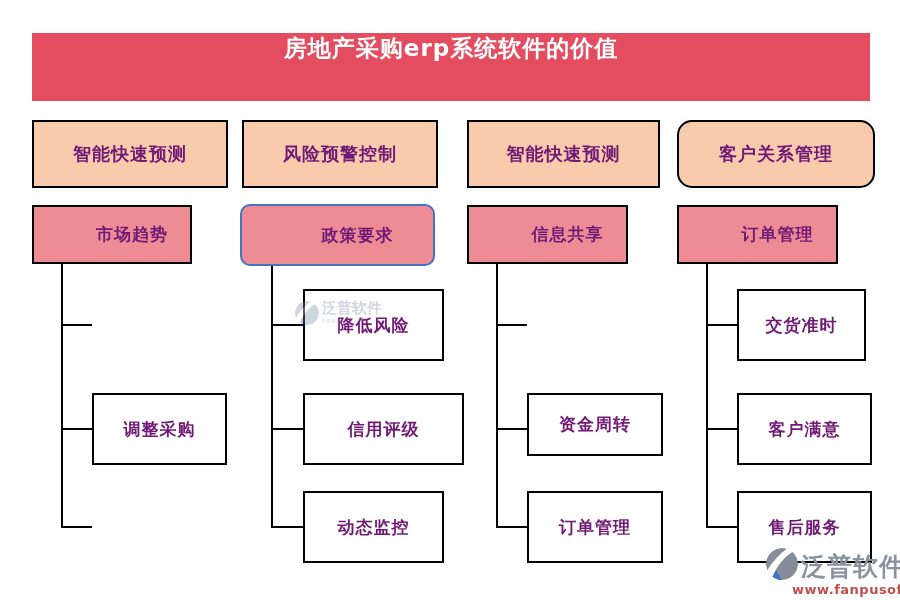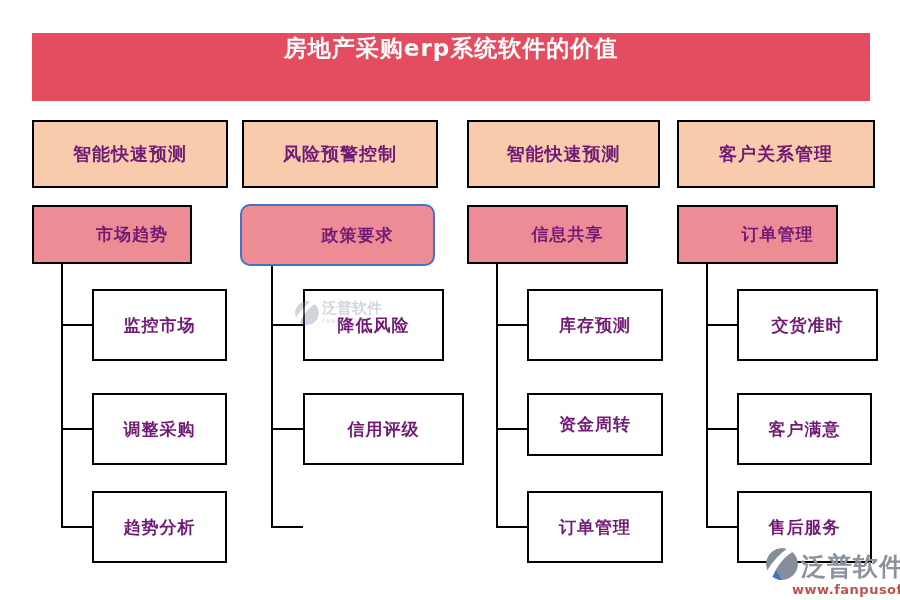--- a/index.html
+++ b/index.html
@@ -40,23 +40,21 @@
   <div class="banner">
     <span>房地产采购erp系统软件的价值</span>
   </div>
 
   <div class="box header" style="left:32px;top:120px;width:196px;height:68px;">智能快速预测</div>
   <div class="box sub" style="left:32px;top:205px;width:160px;height:59px;">市场趋势</div>
   <div class="vline" style="left:61px;top:264px;width:2px;height:263px;"></div>
   <div class="hline" style="left:61px;top:324px;width:31px;height:2px;"></div>
   <div class="hline" style="left:61px;top:428px;width:31px;height:2px;"></div>
   <div class="hline" style="left:61px;top:526px;width:31px;height:2px;"></div>
-  <div class="box leaf" style="left:92px;top:289px;width:135px;height:72px;">监控市场</div>
   <div class="box leaf" style="left:92px;top:393px;width:135px;height:72px;">调整采购</div>
-  <div class="box leaf" style="left:92px;top:491px;width:135px;height:72px;">趋势分析</div>
 
   <div class="box header" style="left:242px;top:120px;width:196px;height:68px;">风险预警控制</div>
   <div class="box sub selected" style="left:240px;top:204px;width:195px;height:62px;border-radius:10px;">政策要求</div>
   <div class="vline" style="left:271px;top:266px;width:2px;height:261px;"></div>
   <div class="hline" style="left:271px;top:324px;width:32px;height:2px;"></div>
   <div class="hline" style="left:271px;top:428px;width:32px;height:2px;"></div>
   <div class="hline" style="left:271px;top:526px;width:32px;height:2px;"></div>
 
   <div class="watermark">
     <span class="logo-icon">
@@ -74,38 +72,38 @@
       </svg>
     </span>
     <span class="wm-text">
       <span class="wm-brand">泛普软件</span>
       <span class="wm-sub">FANPUSOFT</span>
     </span>
   </div>
 
   <div class="box leaf transparent" style="left:303px;top:289px;width:141px;height:72px;">降低风险</div>
   <div class="box leaf" style="left:303px;top:393px;width:161px;height:72px;">信用评级</div>
+  <div class="box leaf" style="left:303px;top:491px;width:141px;height:72px;">动态监控</div>
 
   <div class="box header" style="left:467px;top:120px;width:193px;height:68px;">智能快速预测</div>
   <div class="box sub" style="left:467px;top:205px;width:161px;height:59px;">信息共享</div>
   <div class="vline" style="left:496px;top:264px;width:2px;height:263px;"></div>
   <div class="hline" style="left:496px;top:324px;width:31px;height:2px;"></div>
   <div class="hline" style="left:496px;top:428px;width:31px;height:2px;"></div>
   <div class="hline" style="left:496px;top:526px;width:31px;height:2px;"></div>
-  <div class="box leaf" style="left:527px;top:289px;width:136px;height:72px;">库存预测</div>
   <div class="box leaf" style="left:527px;top:393px;width:136px;height:63px;">资金周转</div>
   <div class="box leaf" style="left:527px;top:491px;width:136px;height:72px;">订单管理</div>
 
-  <div class="box header" style="left:677px;top:120px;width:198px;height:68px;">客户关系管理</div>
+  <div class="box header" style="left:677px;top:120px;width:198px;height:68px;border-radius:15px;">客户关系管理</div>
   <div class="box sub" style="left:677px;top:205px;width:161px;height:59px;">订单管理</div>
   <div class="vline" style="left:706px;top:264px;width:2px;height:263px;"></div>
   <div class="hline" style="left:706px;top:324px;width:31px;height:2px;"></div>
   <div class="hline" style="left:706px;top:428px;width:31px;height:2px;"></div>
   <div class="hline" style="left:706px;top:526px;width:31px;height:2px;"></div>
-  <div class="box leaf" style="left:737px;top:289px;width:141px;height:72px;">交货准时</div>
+  <div class="box leaf" style="left:737px;top:289px;width:129px;height:72px;">交货准时</div>
   <div class="box leaf" style="left:737px;top:393px;width:135px;height:72px;">客户满意</div>
   <div class="box leaf" style="left:737px;top:491px;width:135px;height:72px;">售后服务</div>
 
   <div class="footer-logo">
     <span class="row">
       <span class="logo-icon">
         <svg width="32" height="32" viewBox="0 0 32 32">
           <defs>
               <clipPath id="ftclip">
                 <circle cx="16" cy="16" r="16"></circle>

